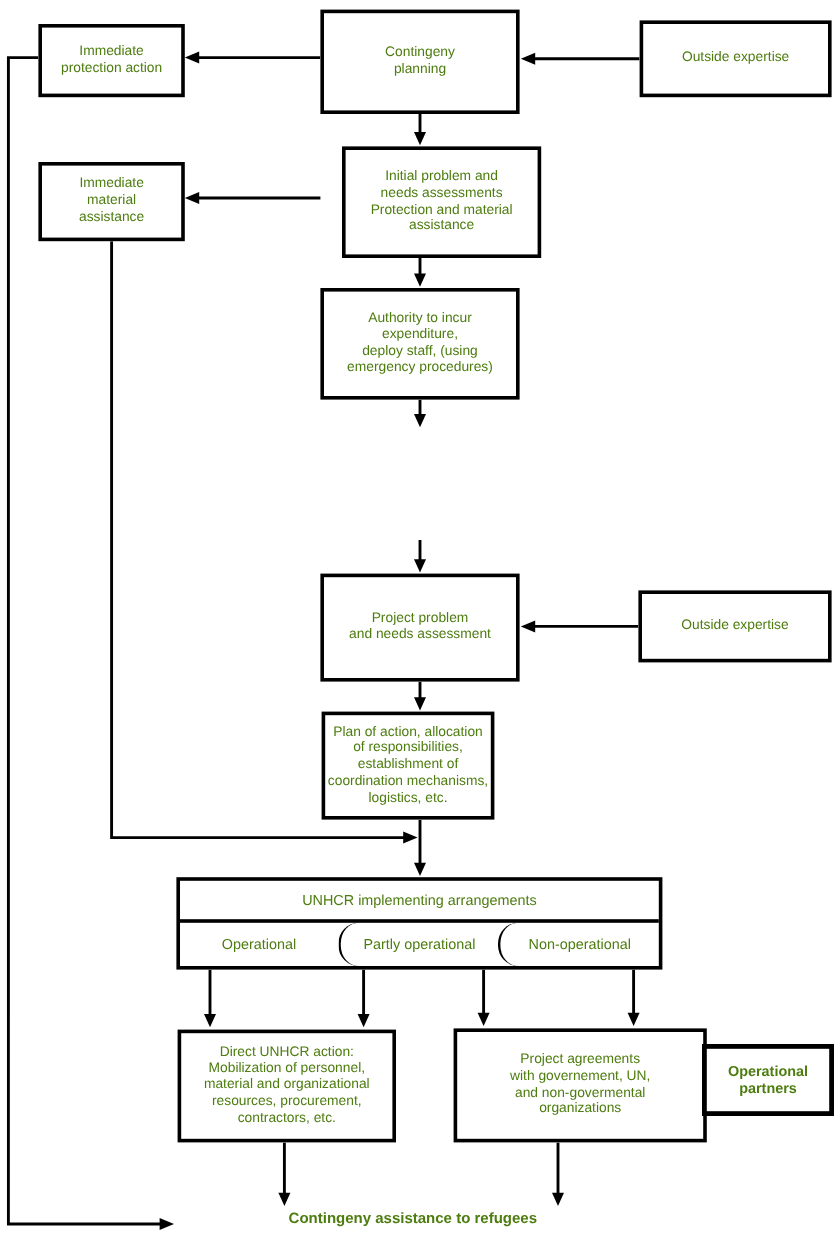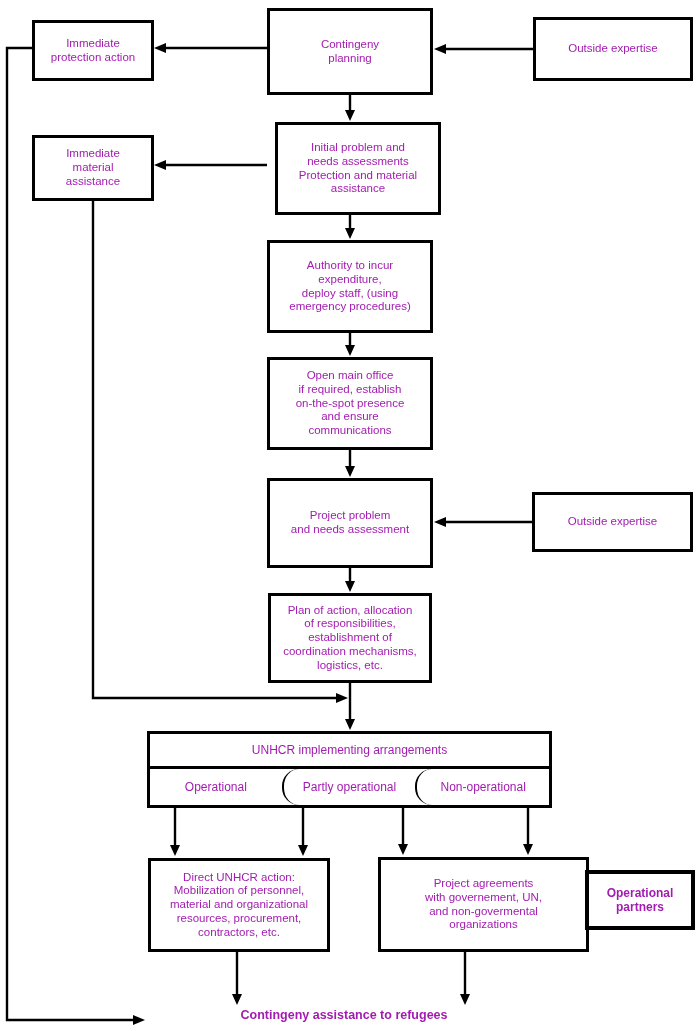--- a/index.html
+++ b/index.html
@@ -6,21 +6,21 @@
     margin: 0;
     padding: 0;
     background: #ffffff;
   }
   .canvas {
     position: relative;
     width: 700px;
     height: 1031px;
     background: #ffffff;
     font-family: "Liberation Sans", sans-serif;
-    color: #a21caf;
+    color: #4d7c0f;
     overflow: hidden;
   }
   svg.connectors {
     position: absolute;
     left: 0; top: 0;
     width: 700px; height: 1031px;
     pointer-events: none;
   }
   .node {
     position: absolute;
@@ -34,26 +34,26 @@
     font-size: 11.5px;
     line-height: 1.2;
     padding: 2px;
   }
   .node span { white-space: pre-line; }
 
   #immediate-protection { left: 32px;  top: 20px;  width: 122px; height: 61px; }
   #contingency          { left: 267px; top: 8px;   width: 166px; height: 87px; }
   #outside-expertise-top{ left: 533px; top: 17px;  width: 160px; height: 64px; }
   #immediate-material   { left: 32px;  top: 135px; width: 122px; height: 66px; }
-  #initial-problem      { left: 275px; top: 122px; width: 166px; height: 93px; }
+  #initial-problem      { left: 285px; top: 122px; width: 166px; height: 93px; }
   #authority            { left: 267px; top: 240px; width: 166px; height: 93px; }
   #open-office          { left: 267px; top: 357px; width: 166px; height: 93px; }
   #detailed-problem     { left: 267px; top: 478px; width: 166px; height: 90px; }
   #outside-expertise-mid{ left: 532px; top: 492px; width: 161px; height: 60px; }
-  #plan-of-action       { left: 268px; top: 593px; width: 164px; height: 90px; }
+  #plan-of-action       { left: 268px; top: 593px; width: 144px; height: 90px; }
   #direct-action        { left: 148px; top: 858px; width: 182px; height: 94px; }
   #project-agreements   { left: 378px; top: 857px; width: 211px; height: 95px; }
   #operational-partners { left: 585px; top: 870px; width: 110px; height: 60px;
                           font-weight: bold; font-size: 12px; border-width: 4px; }
 
   #implementing {
     left: 147px; top: 731px; width: 405px; height: 77px;
     padding: 0;
     flex-direction: column;
     align-items: stretch;
@@ -214,27 +214,20 @@
 assistance</span>
   </div>
 
   <div class="node" id="authority">
     <span>Authority to incur
 expenditure,
 deploy staff, (using
 emergency procedures)</span>
   </div>
 
-  <div class="node" id="open-office">
-    <span>Open main office
-if required, establish
-on-the-spot presence
-and ensure
-communications</span>
-  </div>
 
   <div class="node" id="detailed-problem">
     <span>Project problem
 and needs assessment</span>
   </div>
 
   <div class="node" id="outside-expertise-mid">
     <span>Outside expertise</span>
   </div>
 

